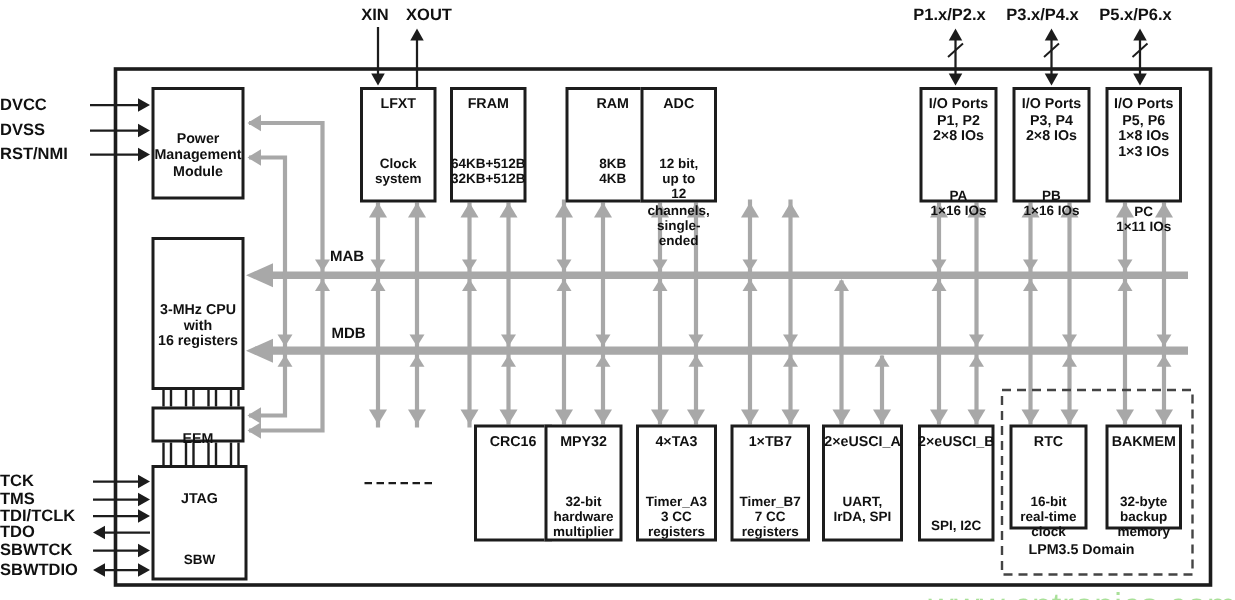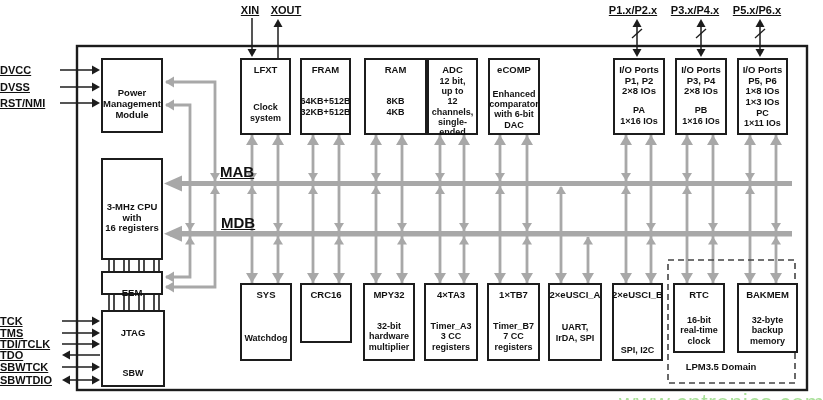--- a/index.html
+++ b/index.html
@@ -1,33 +1,33 @@
 <!DOCTYPE html>
 <html><head>
 <meta charset="utf-8">
 <style>
   html,body{margin:0;padding:0;background:#fff;}
   #diagram{position:relative;width:823px;height:400px;background:#fff;overflow:hidden;
            font-family:"Liberation Sans","DejaVu Sans",sans-serif;}
   #wires{position:absolute;left:0;top:0;}
   .blk{box-sizing:border-box;position:absolute;background:#fff;border:2px solid #1c1c1c;
        display:flex;flex-direction:column;align-items:center;justify-content:space-between;
-       text-align:center;padding:5px 1px 7px;font-weight:bold;color:#111;}
+       text-align:center;padding:5px 1px 7px;font-weight:bold;color:#111;gap:28px;}
   .blk.c{justify-content:center;}
   .t{font-size:9.5px;line-height:1.12;white-space:pre-line;}
   .b{font-size:9px;line-height:1.15;white-space:pre-line;}
   .blk.c .b{font-size:9.5px;margin-top:20px;}
   .jtagblk .t{position:absolute;top:16px;left:0;right:0;}
   .jtagblk .b{position:absolute;bottom:7px;left:0;right:0;}
   .pb3{padding-bottom:3px}.pb5{padding-bottom:5px}.pb7{padding-bottom:7px}.pb8{padding-bottom:16px}
   .pb10{padding-bottom:10px}.pb12{padding-bottom:4px}.pb16{padding-bottom:16px}
-  .lbl{position:absolute;font-size:11px;font-weight:bold;color:#111;line-height:12px;height:12px;white-space:nowrap;text-decoration:underline;}
+  .lbl{position:absolute;font-size:11px;font-weight:bold;color:#111;line-height:12px;height:12px;white-space:nowrap;}
   .lbl.r{text-align:left;width:57px;left:0;}
   .lbl.ctr{text-align:center;}
-  .buslbl{font-size:15px;}
+  .buslbl{font-size:10px;}
   .lpm{position:absolute;left:671px;top:361px;width:100px;text-align:center;
        font-size:9.5px;font-weight:bold;color:#111;}
   .wm{position:absolute;left:619px;top:374px;font-size:23px;font-weight:400;
       color:rgba(150,217,130,0.82);letter-spacing:0.5px;white-space:nowrap;margin-top:16px;}
 </style>
 </head>
 <body>
 
 <div id="diagram">
 
@@ -230,38 +230,31 @@
   <div class="blk pb10" style="left:240px;top:58px;width:51px;height:77px">
     <div class="t">LFXT</div>
     <div class="b">Clock
 system</div>
   </div>
   <div class="blk pb8" style="left:300px;top:58px;width:51px;height:77px">
     <div class="t">FRAM</div>
     <div class="b">64KB+512B
 32KB+512B</div>
   </div>
-  <div class="blk pb8" style="left:364px;top:58px;width:63px;height:77px">
+  <div class="blk pb8" style="left:377px;top:58px;width:63px;height:77px">
     <div class="t">RAM</div>
     <div class="b">8KB
 4KB</div>
   </div>
   <div class="blk pb3" style="left:427px;top:58px;width:51px;height:77px">
     <div class="t">ADC</div>
     <div class="b">12 bit,
 up to
 12 channels,
 single-ended</div>
-  </div>
-  <div class="blk pb3" style="left:488px;top:58px;width:52px;height:77px">
-    <div class="t">eCOMP</div>
-    <div class="b">Enhanced
-comparator
-with 6-bit
-DAC</div>
   </div>
   <div class="blk pb7" style="left:613px;top:58px;width:52px;height:77px">
     <div class="t">I/O Ports
 P1, P2
 2×8 IOs</div>
     <div class="b">PA
 1×16 IOs</div>
   </div>
   <div class="blk pb7" style="left:675px;top:58px;width:52px;height:77px">
     <div class="t">I/O Ports
@@ -272,25 +265,21 @@
   </div>
   <div class="blk pb5" style="left:737px;top:58px;width:51px;height:77px">
     <div class="t">I/O Ports
 P5, P6
 1×8 IOs
 1×3 IOs</div>
     <div class="b">PC
 1×11 IOs</div>
   </div>
 
-  <div class="blk pb16" style="left:240px;top:283px;width:52px;height:78px">
-    <div class="t">SYS</div>
-    <div class="b">Watchdog</div>
-  </div>
-  <div class="blk pb7" style="left:300px;top:283px;width:52px;height:60px">
+  <div class="blk pb7" style="left:316px;top:283px;width:52px;height:78px">
     <div class="t">CRC16</div>
   </div>
   <div class="blk pb7" style="left:363px;top:283px;width:52px;height:78px">
     <div class="t">MPY32</div>
     <div class="b">32-bit
 hardware
 multiplier</div>
   </div>
   <div class="blk pb7" style="left:424px;top:283px;width:54px;height:78px">
     <div class="t">4×TA3</div>
@@ -312,21 +301,21 @@
   <div class="blk pb12" style="left:612px;top:283px;width:51px;height:78px">
     <div class="t">2×eUSCI_B</div>
     <div class="b">SPI, I2C</div>
   </div>
   <div class="blk pb5" style="left:673px;top:283px;width:52px;height:70px">
     <div class="t">RTC</div>
     <div class="b">16-bit
 real-time
 clock</div>
   </div>
-  <div class="blk pb5" style="left:737px;top:283px;width:61px;height:70px">
+  <div class="blk pb5" style="left:737px;top:283px;width:51px;height:70px">
     <div class="t">BAKMEM</div>
     <div class="b">32-byte
 backup
 memory</div>
   </div>
 
   <div class="lpm">LPM3.5 Domain</div>
   <div class="wm">www.cntronics.com</div>
 </div>
 

